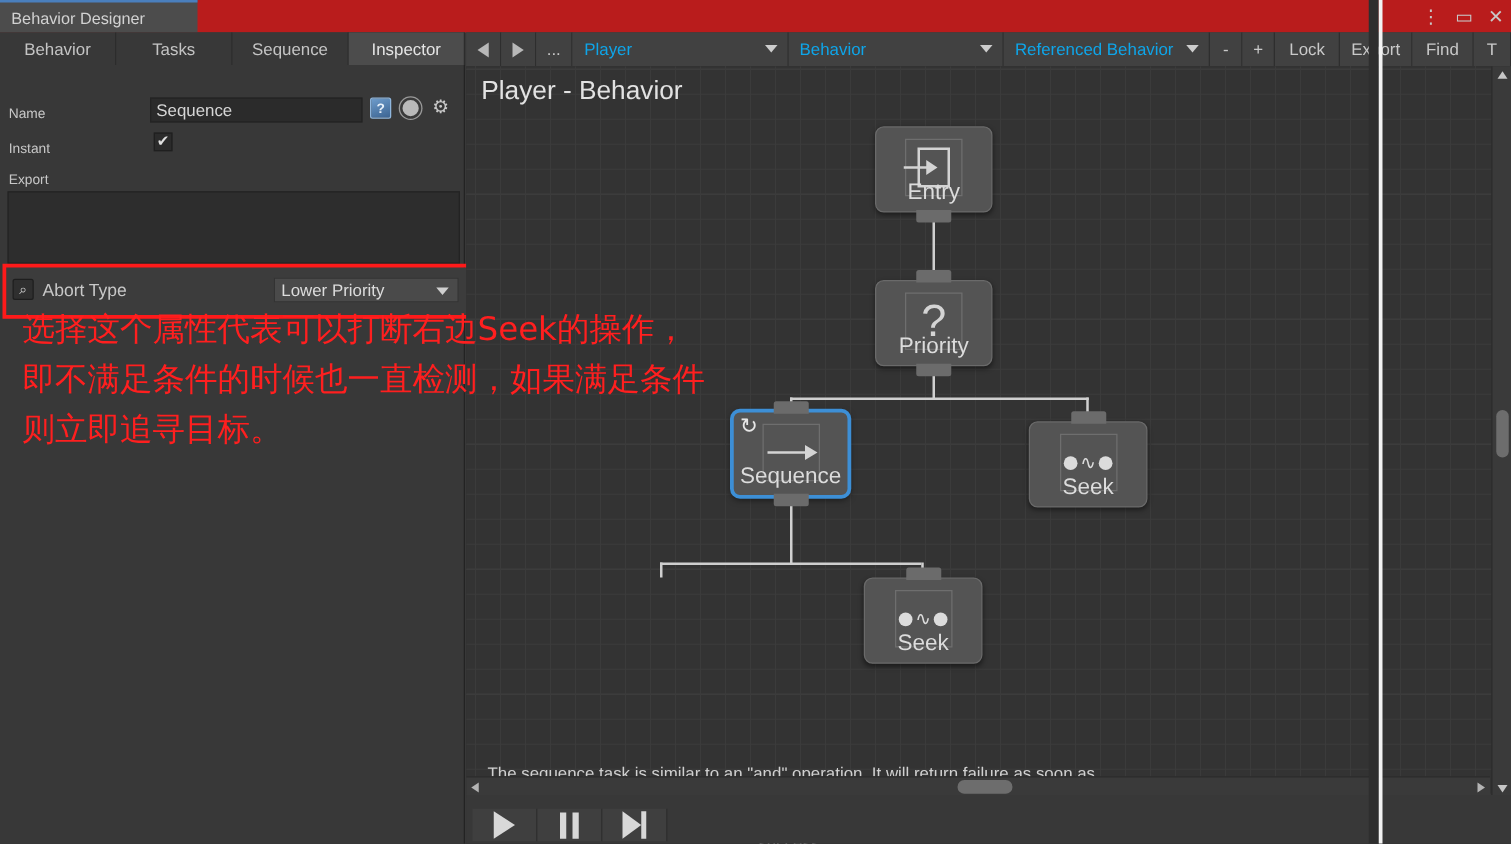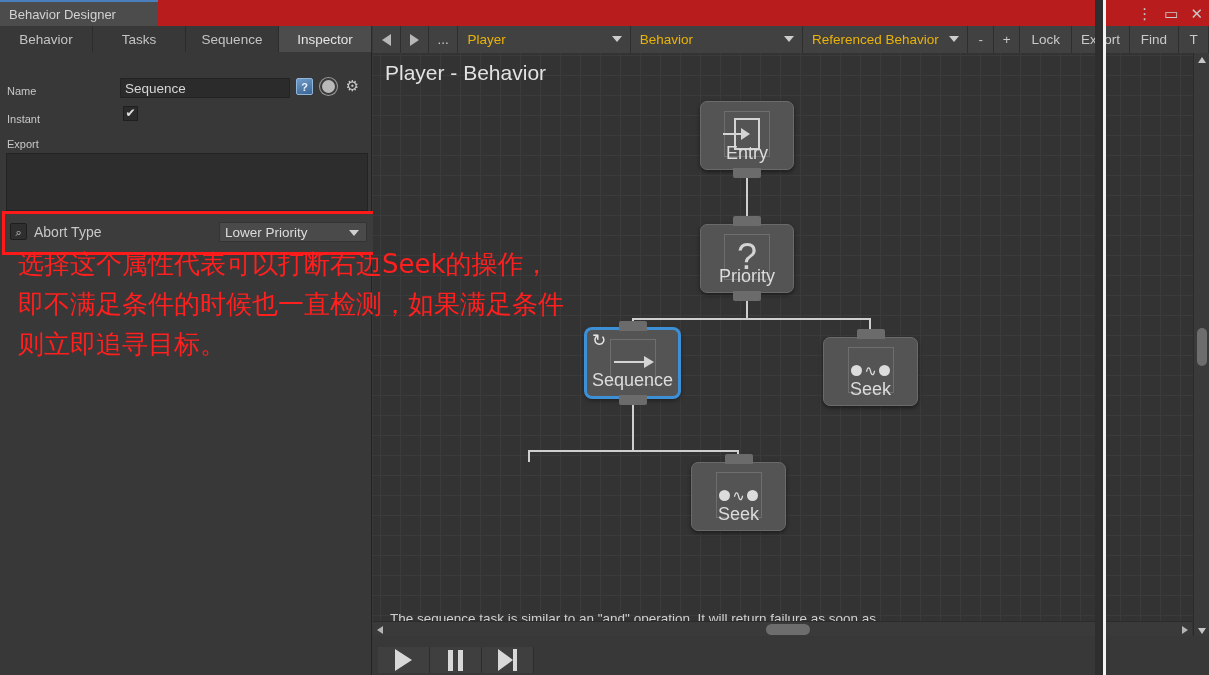--- a/index.html
+++ b/index.html
@@ -143,21 +143,21 @@
     border-right: 1px solid #2e2e2e;
     background: #414141;
     padding: 0 8px;
   }
   .tb-arrow { width: 28px; }
   .tb-dots { width: 30px; }
   .tb-drop {
     position: relative; background: #414141;
     border-right: 1px solid #2e2e2e;
     display: flex; align-items: center;
-    color: #eab308; font-size: 13.5px; padding-left: 9px;
+    color: #0ea5e9; font-size: 13.5px; padding-left: 9px;
   }
   .tb-drop .caret {
     position: absolute; right: 8px; top: 10px;
     width: 0; height: 0;
     border-left: 5px solid transparent; border-right: 5px solid transparent;
     border-top: 6px solid #cdcdcd;
   }
   .tri-left { width: 0; height: 0; border-top: 6px solid transparent; border-bottom: 6px solid transparent; border-right: 9px solid #b8b8b8; }
   .tri-right { width: 0; height: 0; border-top: 6px solid transparent; border-bottom: 6px solid transparent; border-left: 9px solid #b8b8b8; }
 

